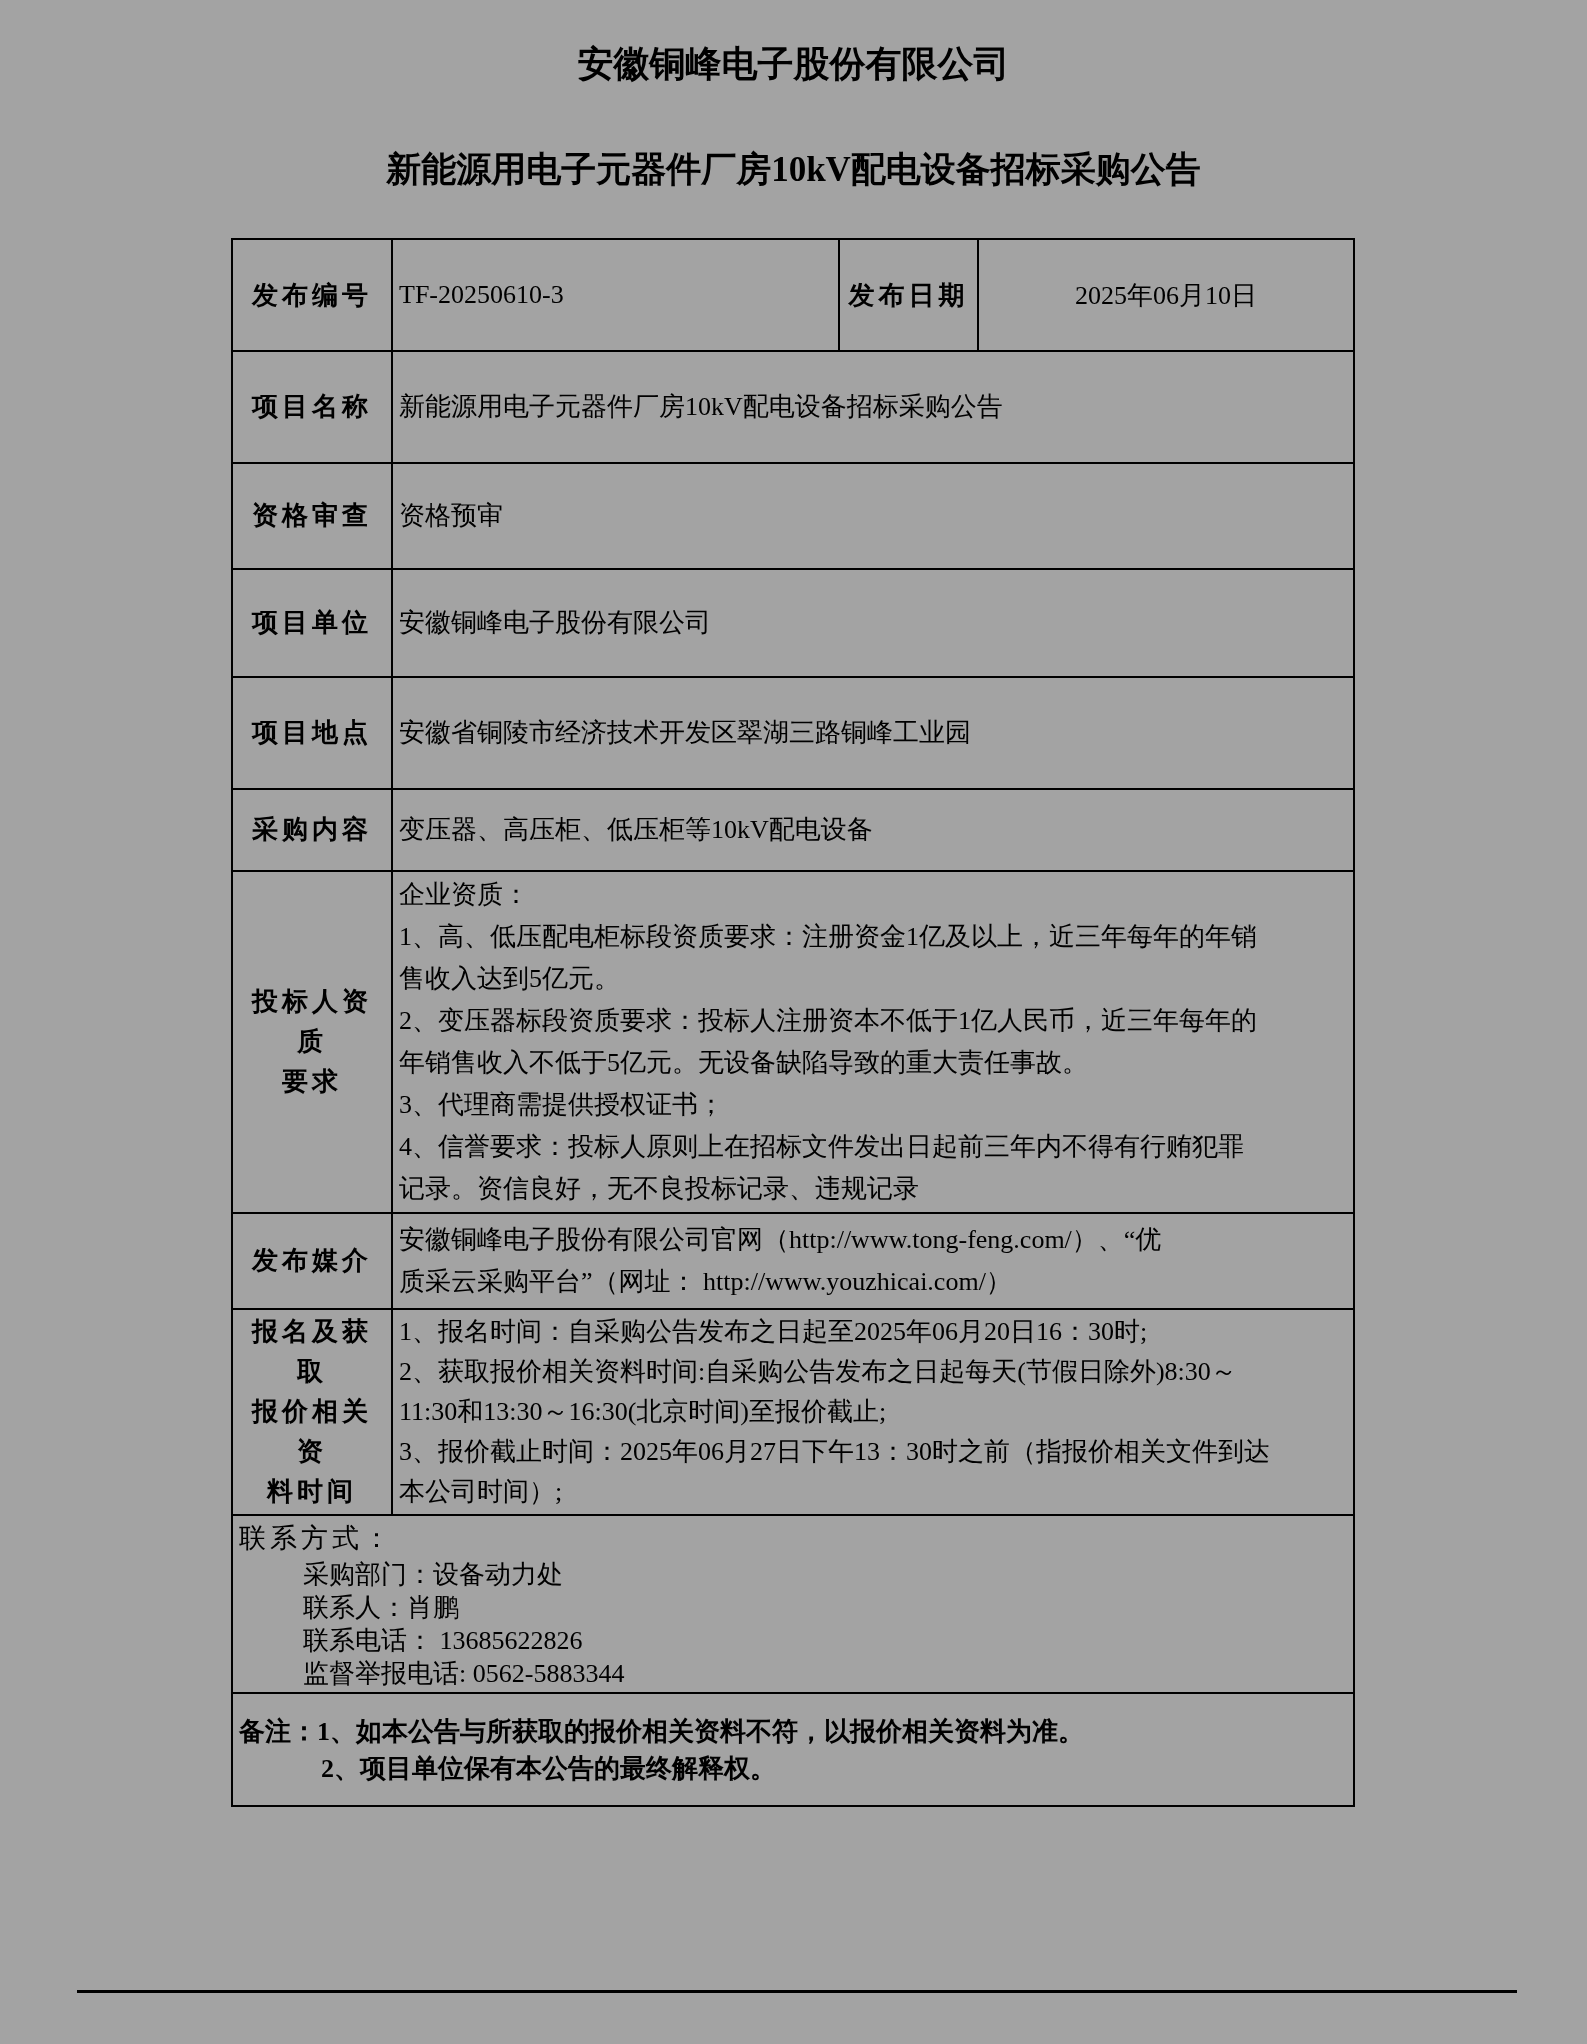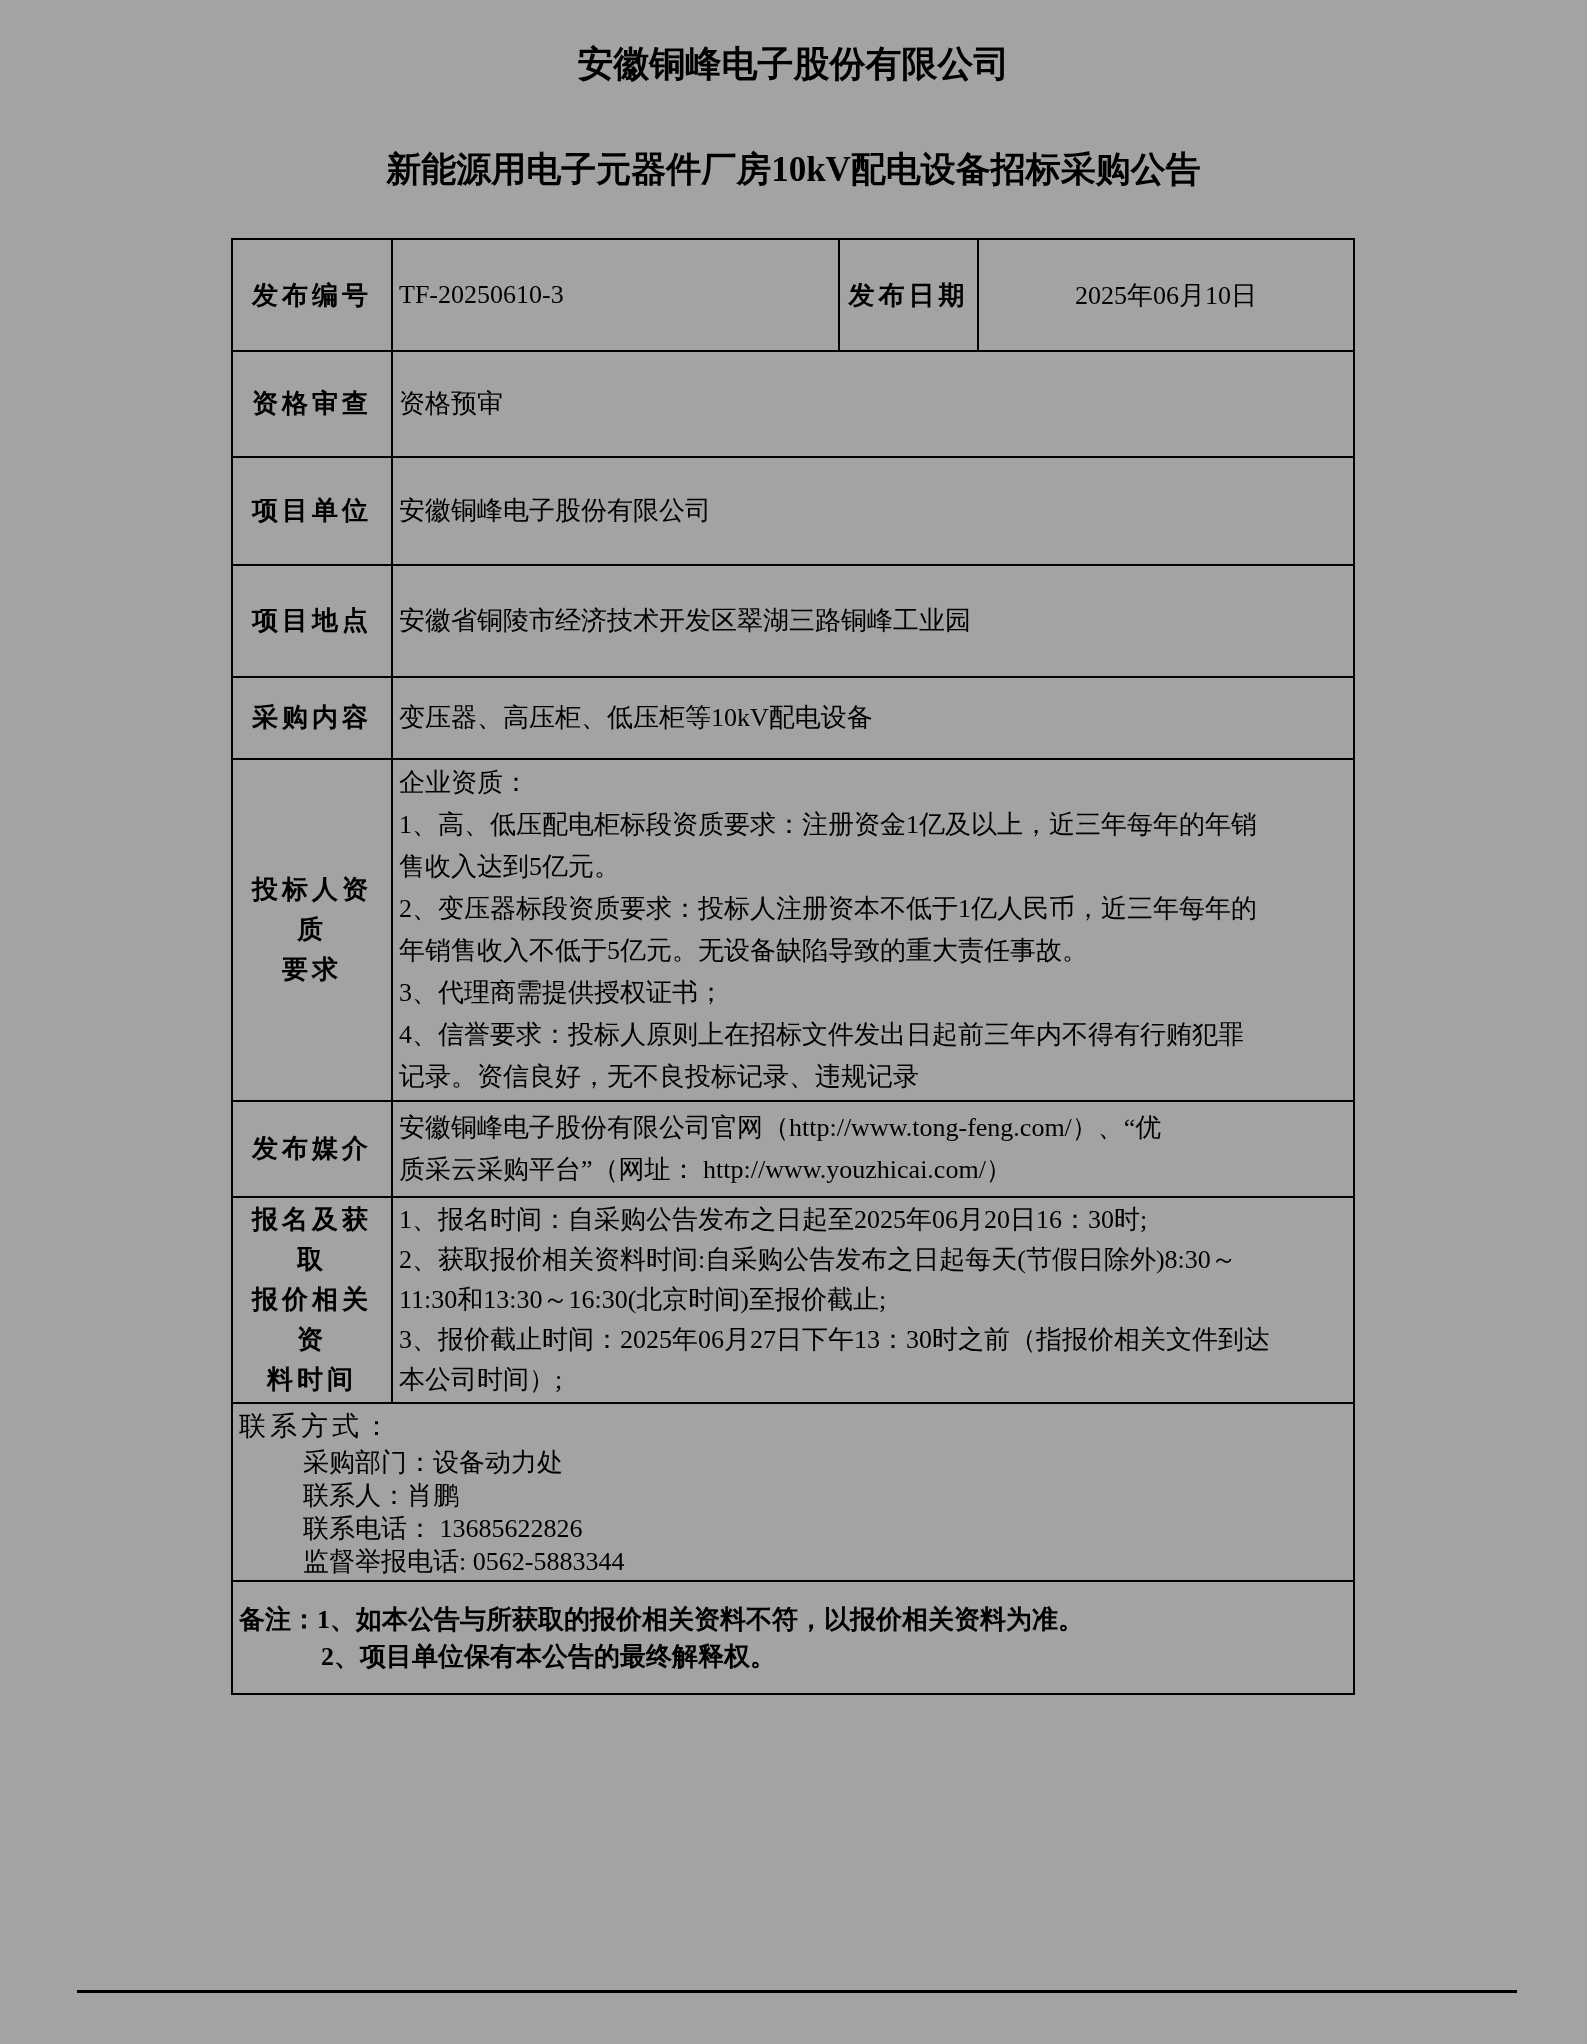--- a/index.html
+++ b/index.html
@@ -87,20 +87,28 @@
       <col style="width:139px">
       <col style="width:376px">
     </colgroup>
     <tbody id="table-body">
         <tr class="row-0">
           <td class="label-cell">发布编号</td>
           <td class="value-cell">TF-20250610-3</td>
           <td class="label-cell">发布日期</td>
           <td class="value-cell center">2025年06月10日</td>
         </tr>
+        <tr class="row-1">
+          <td class="label-cell">
+            <div class="label-line">项目名称</div>
+          </td>
+          <td colspan="3" class="value-cell">
+            <div class="value-line">新能源用电子元器件厂房10kV配电设备招标采购公告</div>
+          </td>
+        </tr>
         <tr class="row-2">
           <td class="label-cell">
             <div class="label-line">资格审查</div>
           </td>
           <td colspan="3" class="value-cell">
             <div class="value-line">资格预审</div>
           </td>
         </tr>
         <tr class="row-3">
           <td class="label-cell">

